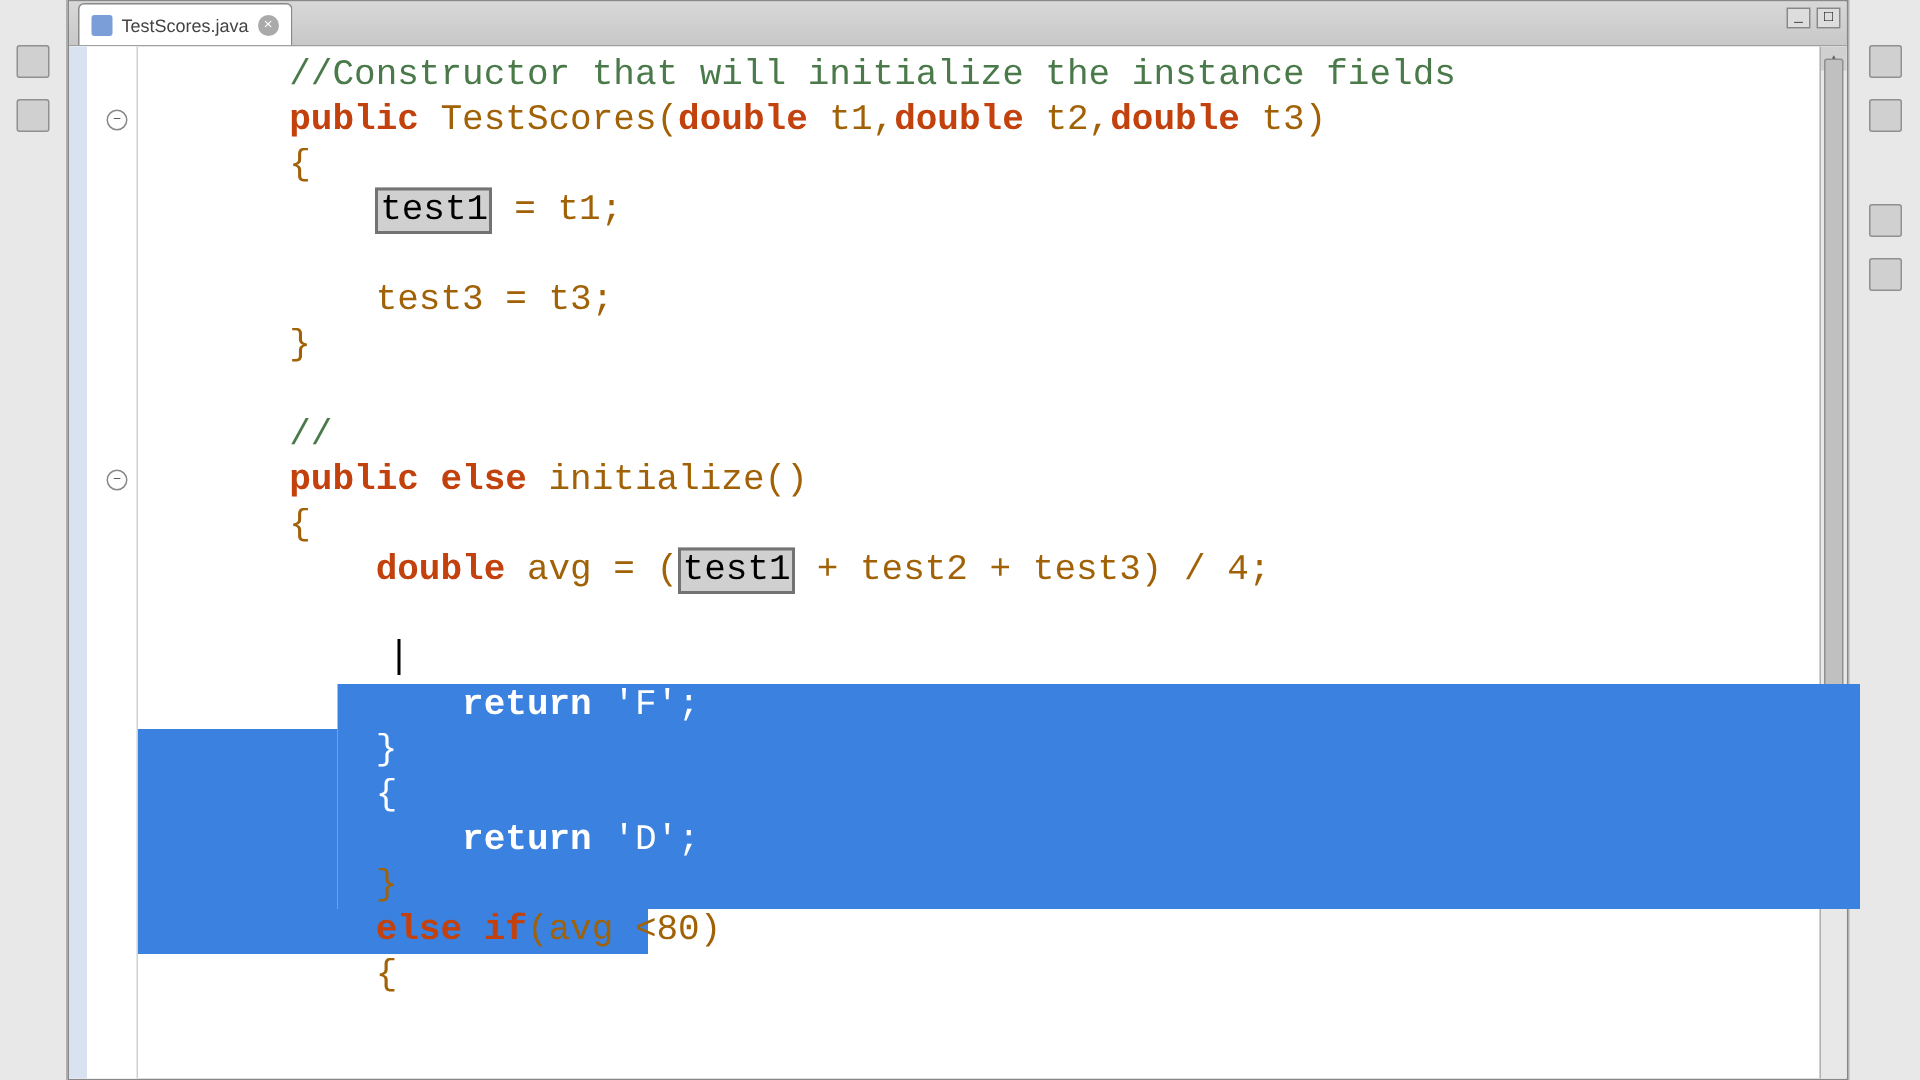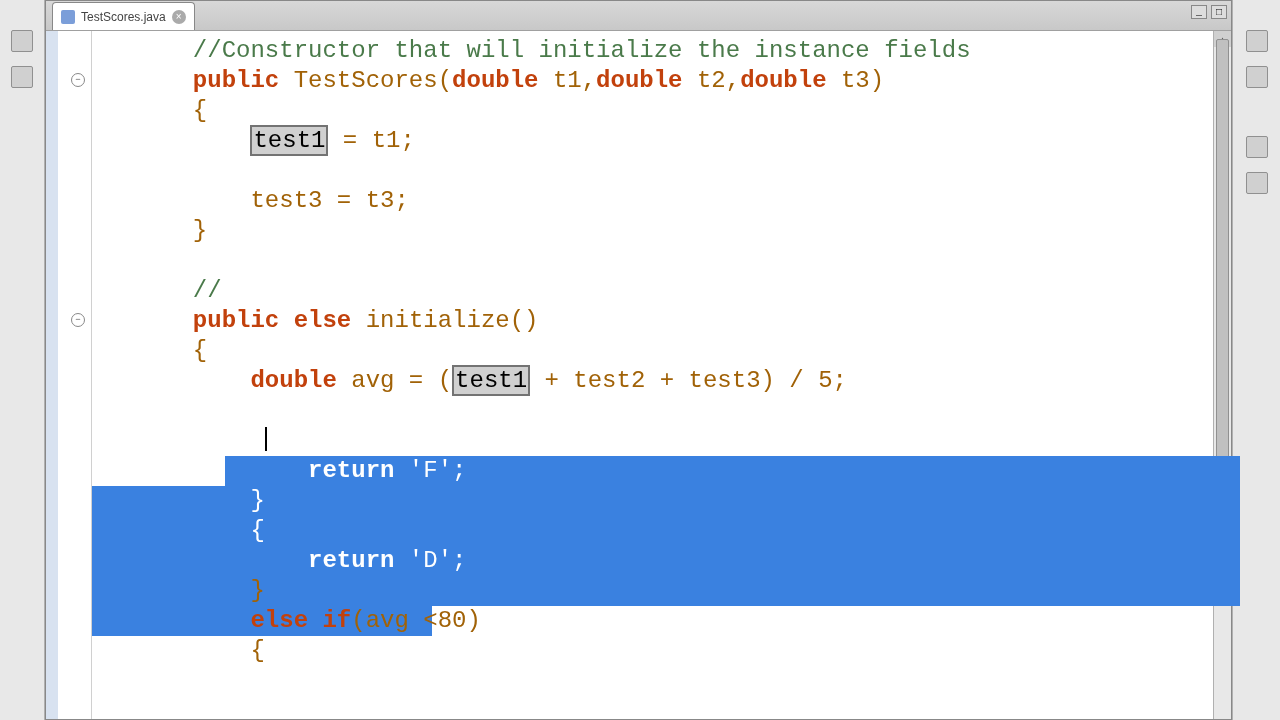--- a/index.html
+++ b/index.html
@@ -92,21 +92,21 @@
           <div class="line"><span class="plain">       </span><span class="kw">public</span><span class="plain"> TestScores(</span><span class="kw">double</span><span class="plain"> t1,</span><span class="kw">double</span><span class="plain"> t2,</span><span class="kw">double</span><span class="plain"> t3)</span></div>
           <div class="line"><span class="plain">       </span><span class="plain">{</span></div>
           <div class="line"><span class="plain">           </span><span class="mk">test1</span><span class="plain"> = t1;</span></div>
           <div class="line"><span class="plain">           </span></div>
           <div class="line"><span class="plain">           </span><span class="plain">test3 = t3;</span></div>
           <div class="line"><span class="plain">       </span><span class="plain">}</span></div>
           <div class="line"><span class="plain"></span></div>
           <div class="line"><span class="plain">       </span><span class="cm">//</span></div>
           <div class="line"><span class="plain">       </span><span class="kw">public</span><span class="plain"> </span><span class="kw">else</span><span class="plain"> initialize()</span></div>
           <div class="line"><span class="plain">       </span><span class="plain">{</span></div>
-          <div class="line"><span class="plain">           </span><span class="kw">double</span><span class="plain"> avg = (</span><span class="mk">test1</span><span class="plain"> + test2 + test3) / 5;</span></div>
+          <div class="line"><span class="plain">           </span><span class="kw">double</span><span class="plain"> avg = (</span><span class="mk">test1</span><span class="plain"> + test2 + test3) / 4;</span></div>
           <div class="line"><span class="plain"></span></div>
           <div class="line"><span class="plain">           </span><span class="seltext">{</span><span class="text-cursor"></span></div>
           <div class="line"><span class="seltext">               </span><span class="seltext" style="font-weight:bold">return</span><span class="seltext"> 'F';</span></div>
           <div class="line"><span class="seltext">           </span><span class="seltext">}</span></div>
           <div class="line"><span class="seltext">           </span><span class="seltext">{</span></div>
           <div class="line"><span class="seltext">               </span><span class="seltext" style="font-weight:bold">return</span><span class="seltext"> 'D';</span></div>
           <div class="line"><span class="plain">           </span><span class="plain">}</span></div>
           <div class="line"><span class="plain">           </span><span class="kw">else</span><span class="plain"> </span><span class="kw">if</span><span class="plain">(avg &lt;80)</span></div>
           <div class="line"><span class="plain">           </span><span class="plain">{</span></div>
         </div>

